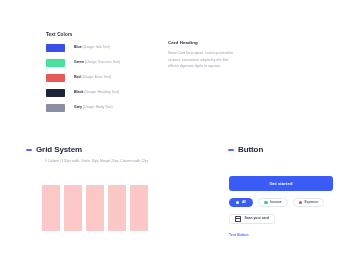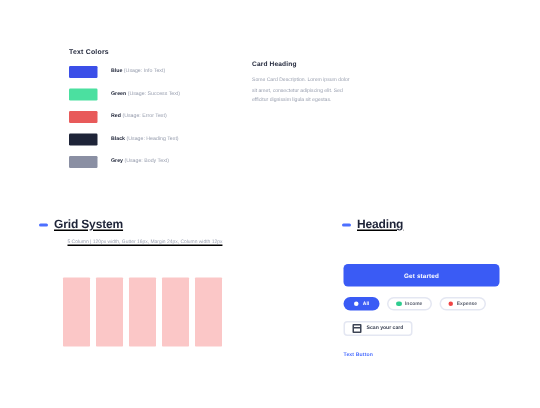--- a/index.html
+++ b/index.html
@@ -79,21 +79,20 @@
   .card-desc {
     font-size: 3.4px;
     line-height: 1.85;
     color: #9aa0b0;
     margin: 0;
   }
 
   
   .section {
     position: absolute;
-    text-decoration: underline;
   }
   .section-head {
     display: flex;
     align-items: center;
     gap: 4px;
   }
   .dash-icon {
     display: block;
     width: 6px;
     height: 1.2px;
@@ -296,21 +295,21 @@
   <div class="grid-col" style="background: rgb(251, 199, 199);"></div>
   <div class="grid-col" style="background: rgb(251, 199, 199);"></div>
   <div class="grid-col" style="background: rgb(251, 199, 199);"></div>
   <div class="grid-col" style="background: rgb(251, 199, 199);"></div>
   <div class="grid-col" style="background: rgb(251, 199, 199);"></div>
 </div>
 
 <div class="section button-section">
   <div class="section-head">
     <span class="dash-icon"></span>
-    <span class="section-title">Heading</span>
+    <span class="section-title">Button</span>
   </div>
 </div>
 
 <div class="button-demo">
   <button class="btn-primary">Get started</button>
 
   <div class="pill-row">
     <div class="pill pill-all">
       <span class="dot dot-white"></span>
       <span>All</span>

